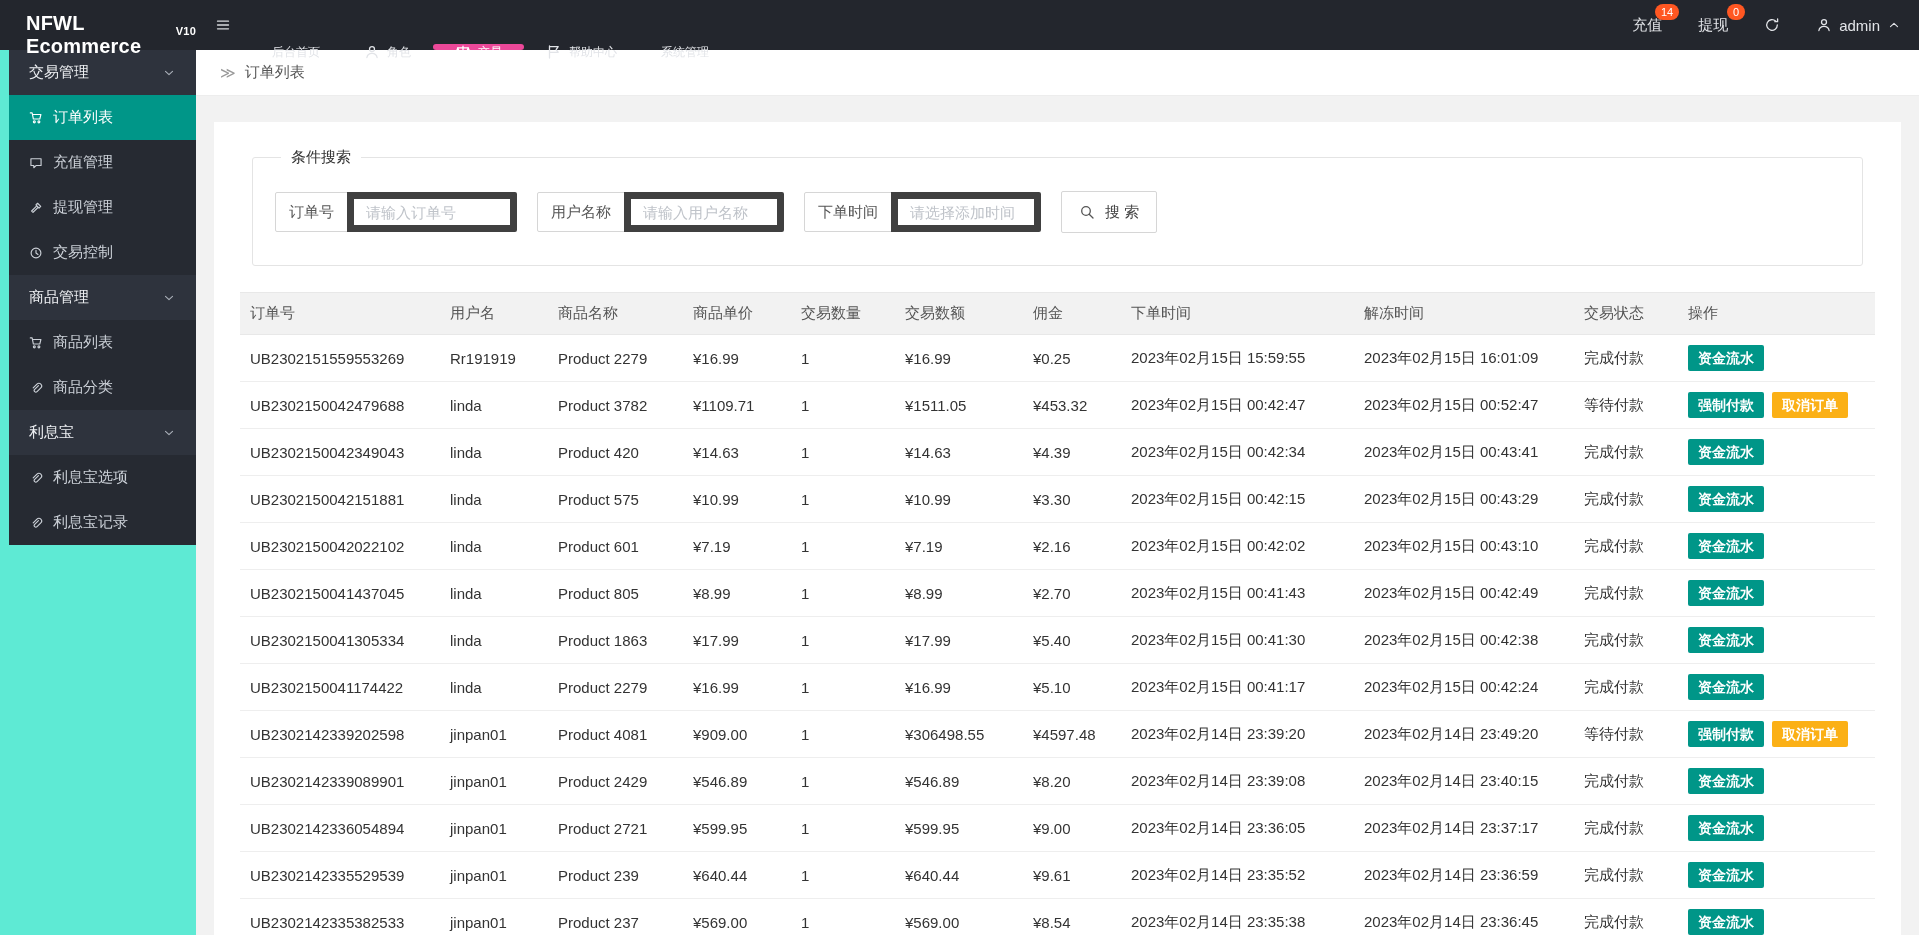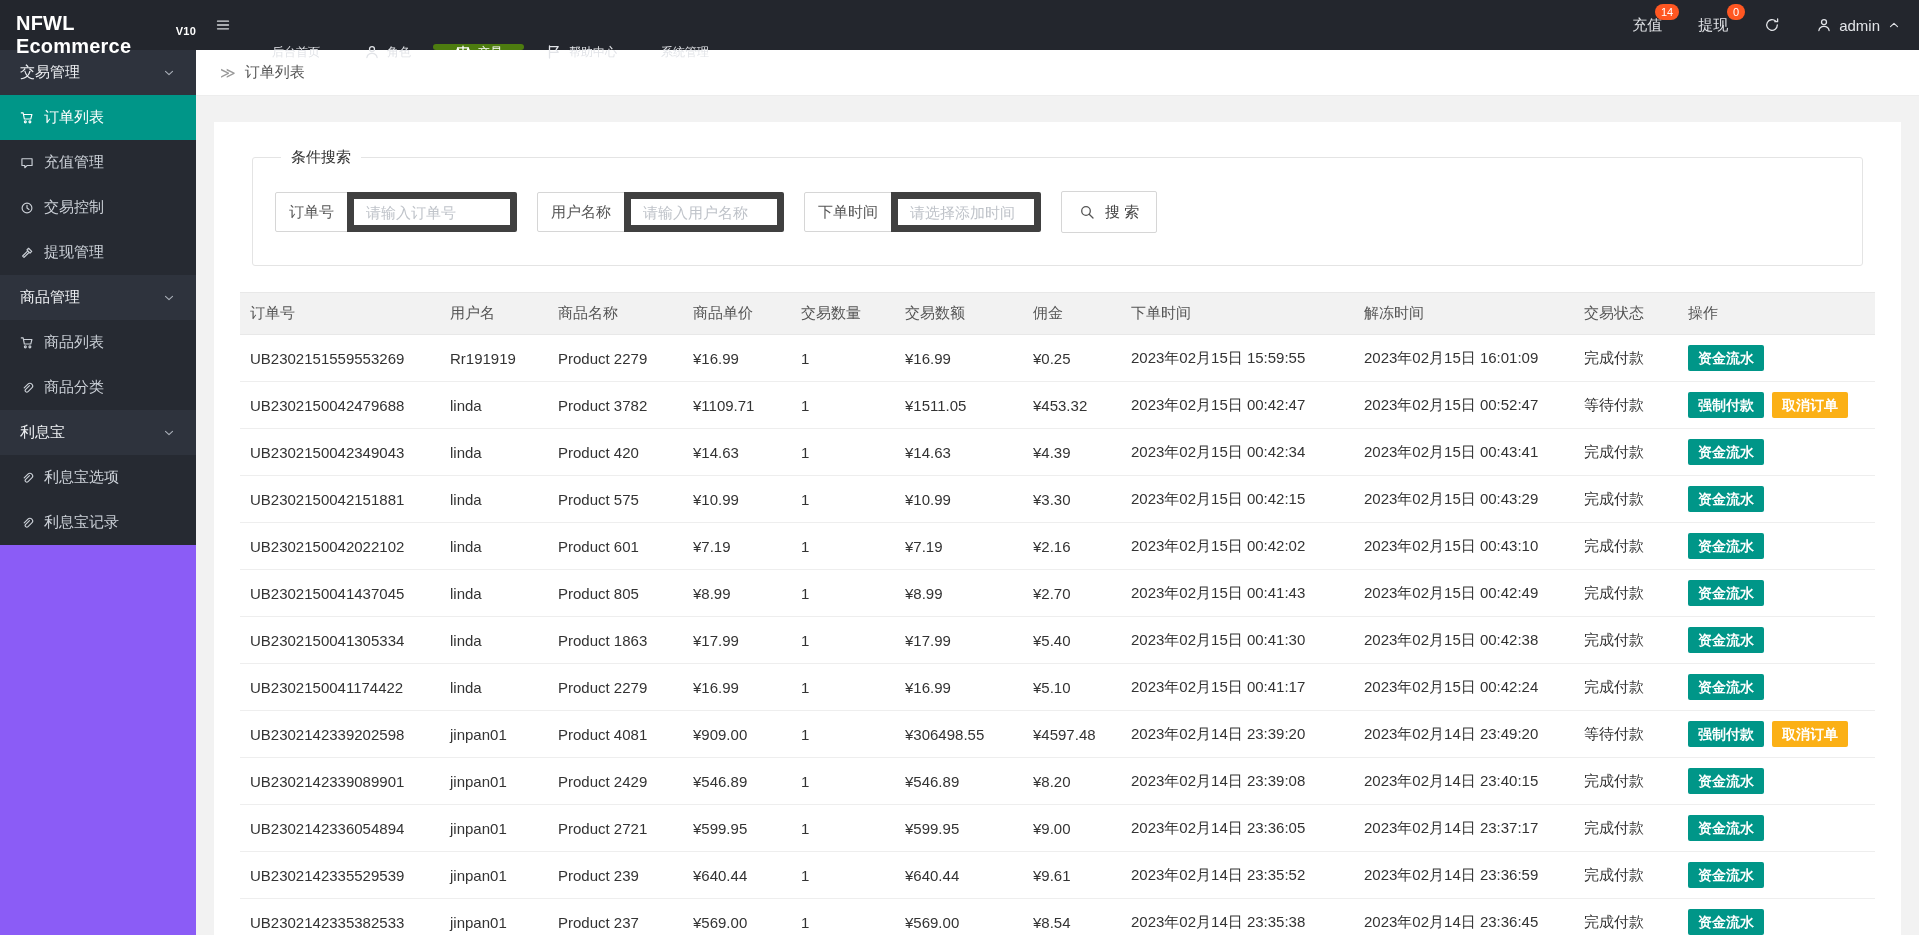--- a/index.html
+++ b/index.html
@@ -9,35 +9,35 @@
     background: #f2f2f2;
     color: #333;
   }
   
   .topbar {
     position: fixed; top: 0; left: 0; right: 0; height: 50px;
     background: #23262d; display: flex; align-items: stretch; z-index: 20; color: #e2e4e8;
   }
   .logo {
     width: 196px; min-width: 196px; display: flex; align-items: center;
-    padding-left: 16px; color: #fff; font-size: 20px; font-weight: bold; letter-spacing: .2px; margin-top: 20px;
+    padding-left: 26px; color: #fff; font-size: 20px; font-weight: bold; letter-spacing: .2px; margin-top: 20px;
   }
   .logo sup { font-size: 11px; margin-left: 3px; font-weight: bold; transform: translateY(-4px); }
   .hamburger { width: 54px; display: flex; align-items: center; justify-content: center; cursor: pointer; color: #d8dadd; }
   .topnav { display: flex; align-items: stretch; }
   .nav-item { display: flex; align-items: flex-start; gap: 7px; padding: 0 22px; font-size: 12px; cursor: pointer; color: #e2e4e8; margin-top: 44px; }
-  .nav-item.active { background: #4d7c0f; color: #fff; border-radius: 22px; }
+  .nav-item.active { background: #ec4899; color: #fff; border-radius: 22px; }
   .topbar-right { margin-left: auto; display: flex; align-items: stretch; }
   .top-link { position: relative; display: flex; align-items: center; gap: 7px; padding: 0 18px; font-size: 15px; cursor: pointer; }
   .badge {
     position: absolute; top: 4px; right: 1px; background: #ff5722; color: #fff;
     font-size: 11px; line-height: 1; padding: 2.5px 6px; border-radius: 9px; min-width: 18px; text-align: center;
   }
   
-  .sidebar { position: fixed; top: 50px; left: 0; bottom: 0; width: 196px; background: #8b5cf6; z-index: 15; }
+  .sidebar { position: fixed; top: 50px; left: 0; bottom: 0; width: 196px; background: #5eead4; z-index: 15; padding-left: 9px; }
   .group-header {
     display: flex; align-items: center; justify-content: space-between;
     height: 45px; padding: 0 20px; font-size: 15px; color: #eef0f3; cursor: pointer; background: #2e333d;
   }
   .group-header .icon { color: #aab0b9; }
   .sidebar-item {
     display: flex; align-items: center; gap: 10px; height: 45px; padding: 0 20px;
     font-size: 15px; color: #ccd1d8; cursor: pointer; background: #262a32;
   }
   .sidebar-item.active { background: #009688; color: #fff; }
@@ -206,33 +206,33 @@
       <span class="icon small">
         <svg viewBox="0 0 16 16">
           <path d="M2.2 3.2h11.6v7.6H8.3l-2.8 2.6v-2.6H2.2z"></path>
         </svg>
       </span>
       <span>充值管理</span>
     </div>
     <div class="sidebar-item">
       <span class="icon small">
         <svg viewBox="0 0 16 16">
+          <path d="M9.8 2.6l3.6 3.6-1.9 1.9-3.6-3.6 1.9-1.9zM8.6 5.8L3 11.4l1.6 1.6 5.6-5.6"></path>
+        </svg>
+      </span>
+      <span>提现管理</span>
+    </div>
+    <div class="sidebar-item">
+      <span class="icon small">
+        <svg viewBox="0 0 16 16">
           <circle cx="8" cy="8" r="5.6"></circle>
           <path d="M8 4.8V8l2.3 1.7"></path>
         </svg>
       </span>
       <span>交易控制</span>
-    </div>
-    <div class="sidebar-item">
-      <span class="icon small">
-        <svg viewBox="0 0 16 16">
-          <path d="M9.8 2.6l3.6 3.6-1.9 1.9-3.6-3.6 1.9-1.9zM8.6 5.8L3 11.4l1.6 1.6 5.6-5.6"></path>
-        </svg>
-      </span>
-      <span>提现管理</span>
     </div>
     <div class="group-header">
       <span>商品管理</span>
       <span class="icon small">
         <svg viewBox="0 0 16 16">
           <path d="M4 6.2l4 3.6 4-3.6"></path>
         </svg>
       </span>
     </div>
     <div class="sidebar-item">

